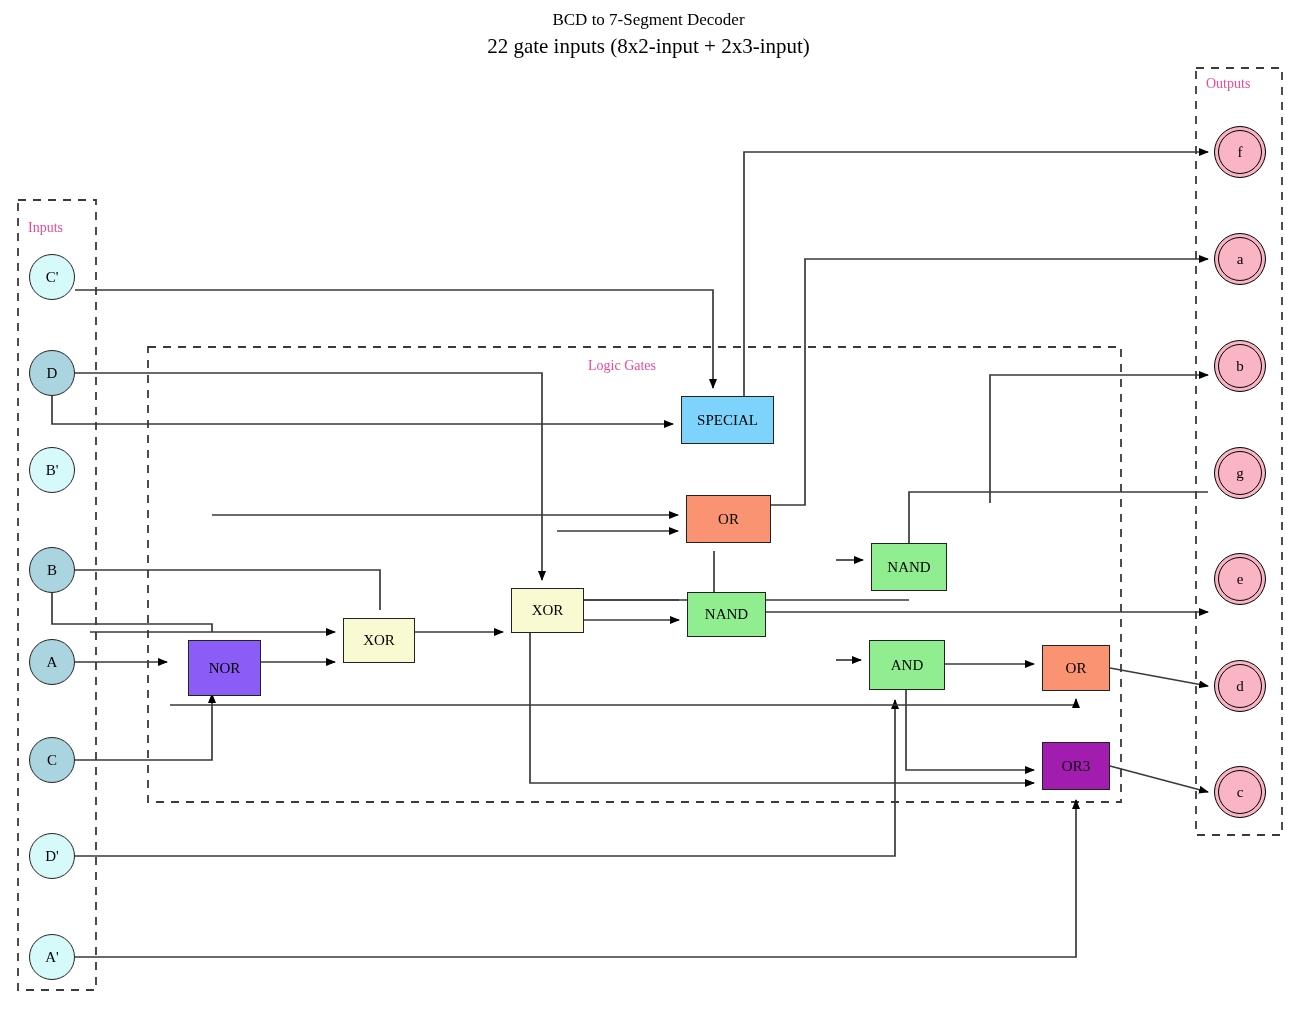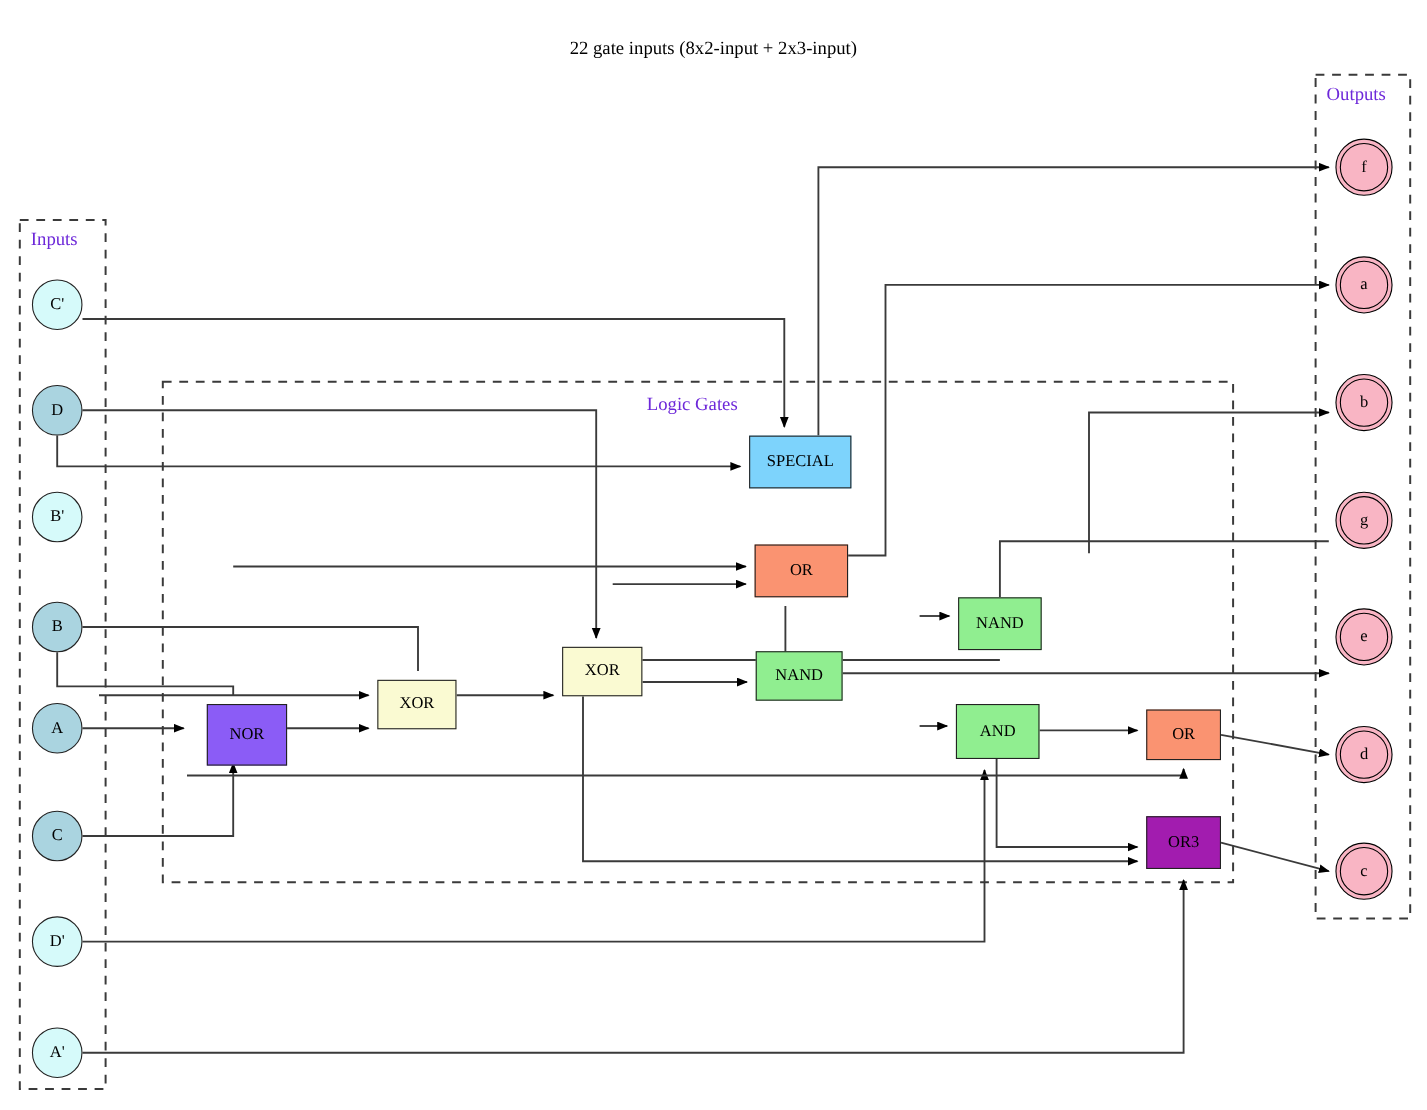--- a/index.html
+++ b/index.html
@@ -1,40 +1,41 @@
 <!DOCTYPE html>
 <html><head>
 <meta charset="utf-8">
 <style>
   html,body{margin:0;padding:0;background:#ffffff;}
   #root{position:relative;width:1297px;height:1009px;background:#ffffff;
         font-family:"Liberation Serif","DejaVu Serif",serif;overflow:hidden;}
   #wires{position:absolute;left:0;top:0;width:1297px;height:1009px;}
   .ttl{position:absolute;width:100%;text-align:center;color:#000;}
   #title1{top:10px;font-size:17px;}
-  #title2{top:34px;font-size:17px;}
-  .clusterlbl{position:absolute;font-size:17px;color:#6d28d9;white-space:nowrap;}
+  #title2{top:34px;font-size:21px;}
+  .clusterlbl{position:absolute;font-size:14px;color:#ec4899;white-space:nowrap;}
   .node{position:absolute;border-radius:50%;border:1.6px solid #222;
         display:flex;align-items:center;justify-content:center;
         font-size:15px;color:#000;box-sizing:border-box;}
   .onode{position:absolute;border-radius:50%;border:1.6px solid #000;
          display:flex;align-items:center;justify-content:center;
          font-size:15px;color:#000;box-sizing:border-box;}
   .onode::before{content:"";position:absolute;left:3px;top:3px;right:3px;bottom:3px;
          border-radius:50%;border:1.6px solid #000;box-sizing:border-box;}
   .onode span{position:relative;z-index:2;}
   .gate{position:absolute;border:1.6px solid #222;display:flex;
         align-items:center;justify-content:center;font-size:15px;color:#000;
         box-sizing:border-box;}
 </style>
 </head>
 <body>
 
 <div id="root">
 
+  <div class="ttl" id="title1">BCD to 7-Segment Decoder</div>
   <div class="ttl" id="title2">22 gate inputs (8x2-input + 2x3-input)</div>
 
   <svg id="wires">
     <defs>
       <marker id="ah" markerWidth="11" markerHeight="11" refX="9" refY="4" orient="auto" markerUnits="userSpaceOnUse">
         <path d="M0,0 L10,4 L0,8 z" fill="#000"></path>
       </marker>
     </defs>
     <g id="cluster-boxes">
         <rect x="18" y="200" width="78" height="790" fill="none" stroke="#3a3a3a" stroke-width="1.8" stroke-dasharray="8,7"></rect>
@@ -70,21 +71,21 @@
         <path d="M 75 856 L 895 856 L 895 700" fill="none" stroke="#3a3a3a" stroke-width="1.7" marker-end="url(#ah)"></path>
         <path d="M 75 957 L 1076 957 L 1076 800" fill="none" stroke="#3a3a3a" stroke-width="1.7" marker-end="url(#ah)"></path>
         <path d="M 530 633 L 530 783 L 1034 783" fill="none" stroke="#3a3a3a" stroke-width="1.7" marker-end="url(#ah)"></path>
         <path d="M 836 560 L 863 560" fill="none" stroke="#3a3a3a" stroke-width="1.7" marker-end="url(#ah)"></path>
         <path d="M 836 660 L 861 660" fill="none" stroke="#3a3a3a" stroke-width="1.7" marker-end="url(#ah)"></path>
         <path d="M 170 705 L 1076 705 L 1076 699" fill="none" stroke="#3a3a3a" stroke-width="1.7" marker-end="url(#ah)"></path>
       </g>
   </svg>
 
   <div id="cluster-labels">
-      <div class="clusterlbl" style="left: 28px; top: 208px;">Inputs</div>
+      <div class="clusterlbl" style="left: 28px; top: 220px;">Inputs</div>
       <div class="clusterlbl" style="left: 588px; top: 358px;">Logic Gates</div>
       <div class="clusterlbl" style="left: 1206px; top: 76px;">Outputs</div>
     </div>
   <div id="nodes-layer">
       <div class="node" style="left: 29px; top: 254px; width: 46px; height: 46px; background: rgb(214, 250, 250);">
         <span>C'</span>
       </div>
       <div class="node" style="left: 29px; top: 350px; width: 46px; height: 46px; background: rgb(170, 212, 224);">
         <span>D</span>
       </div>

